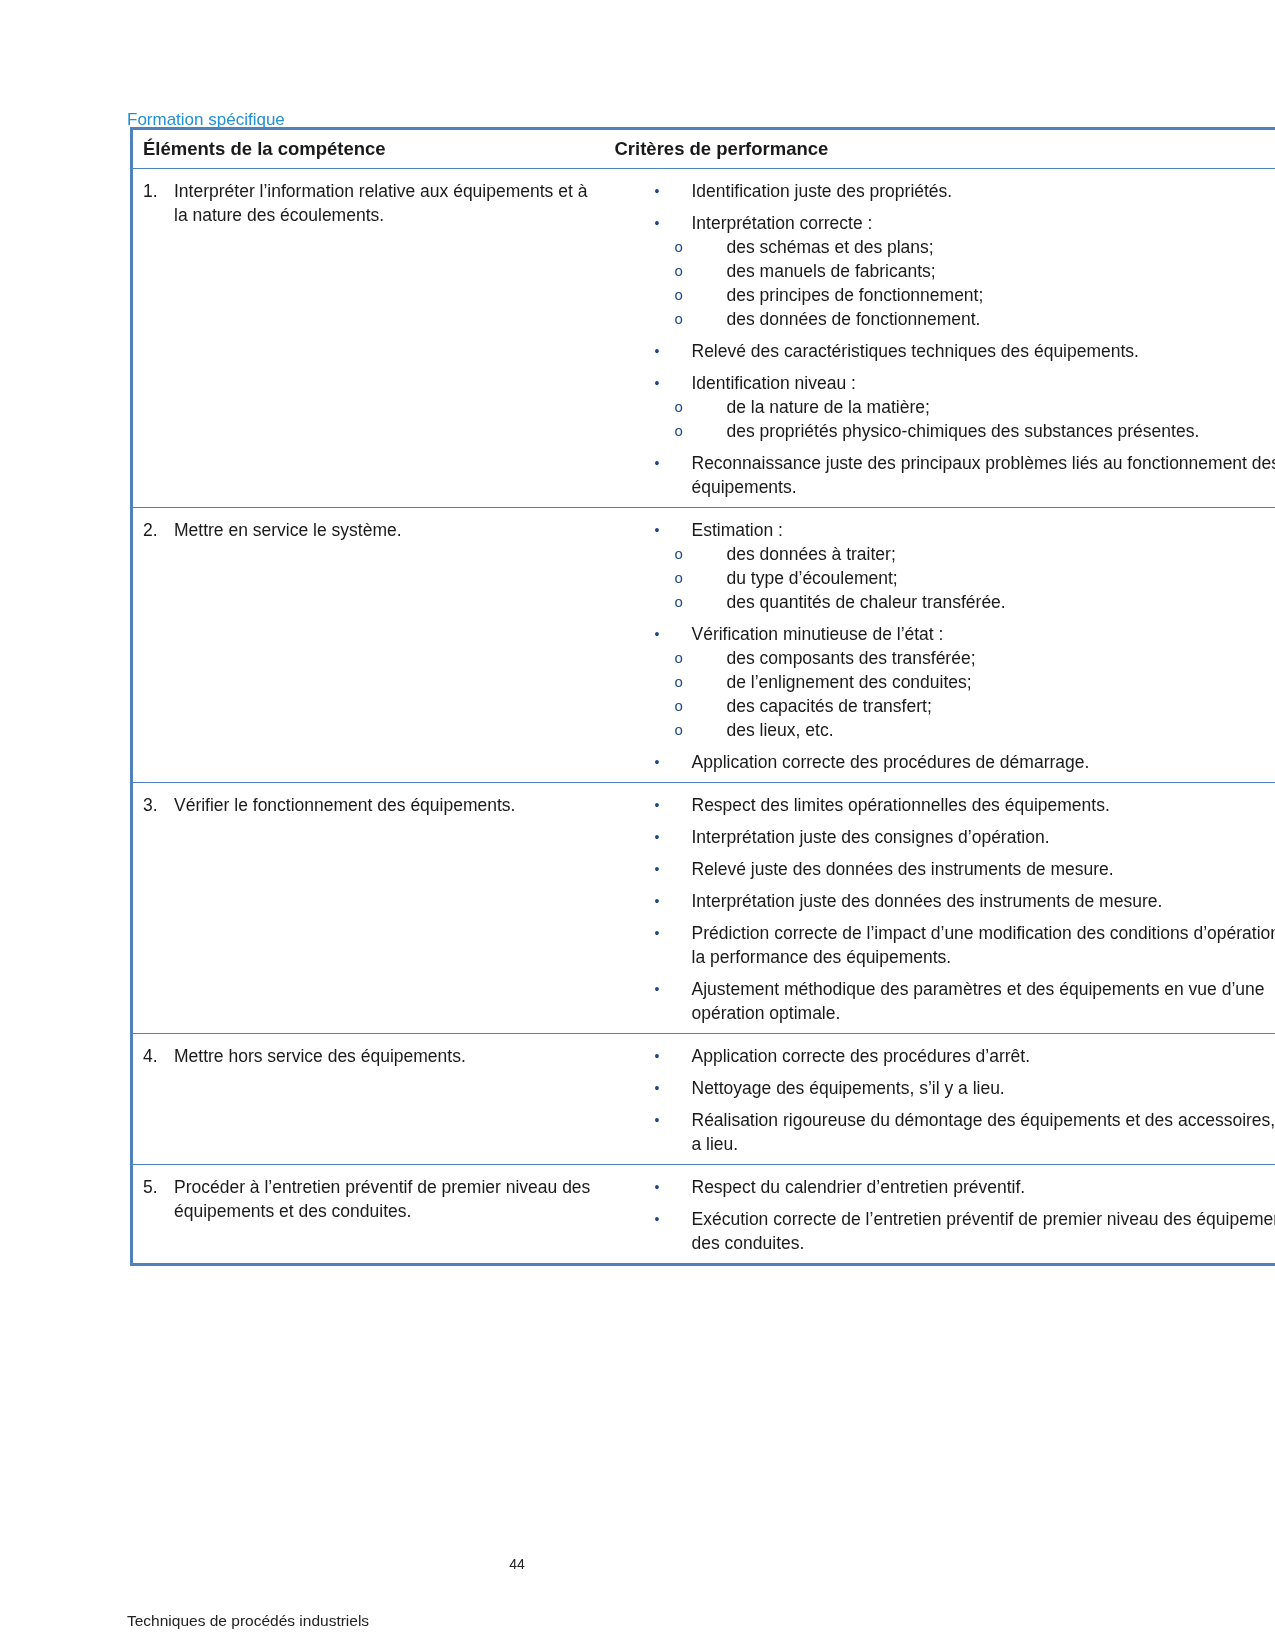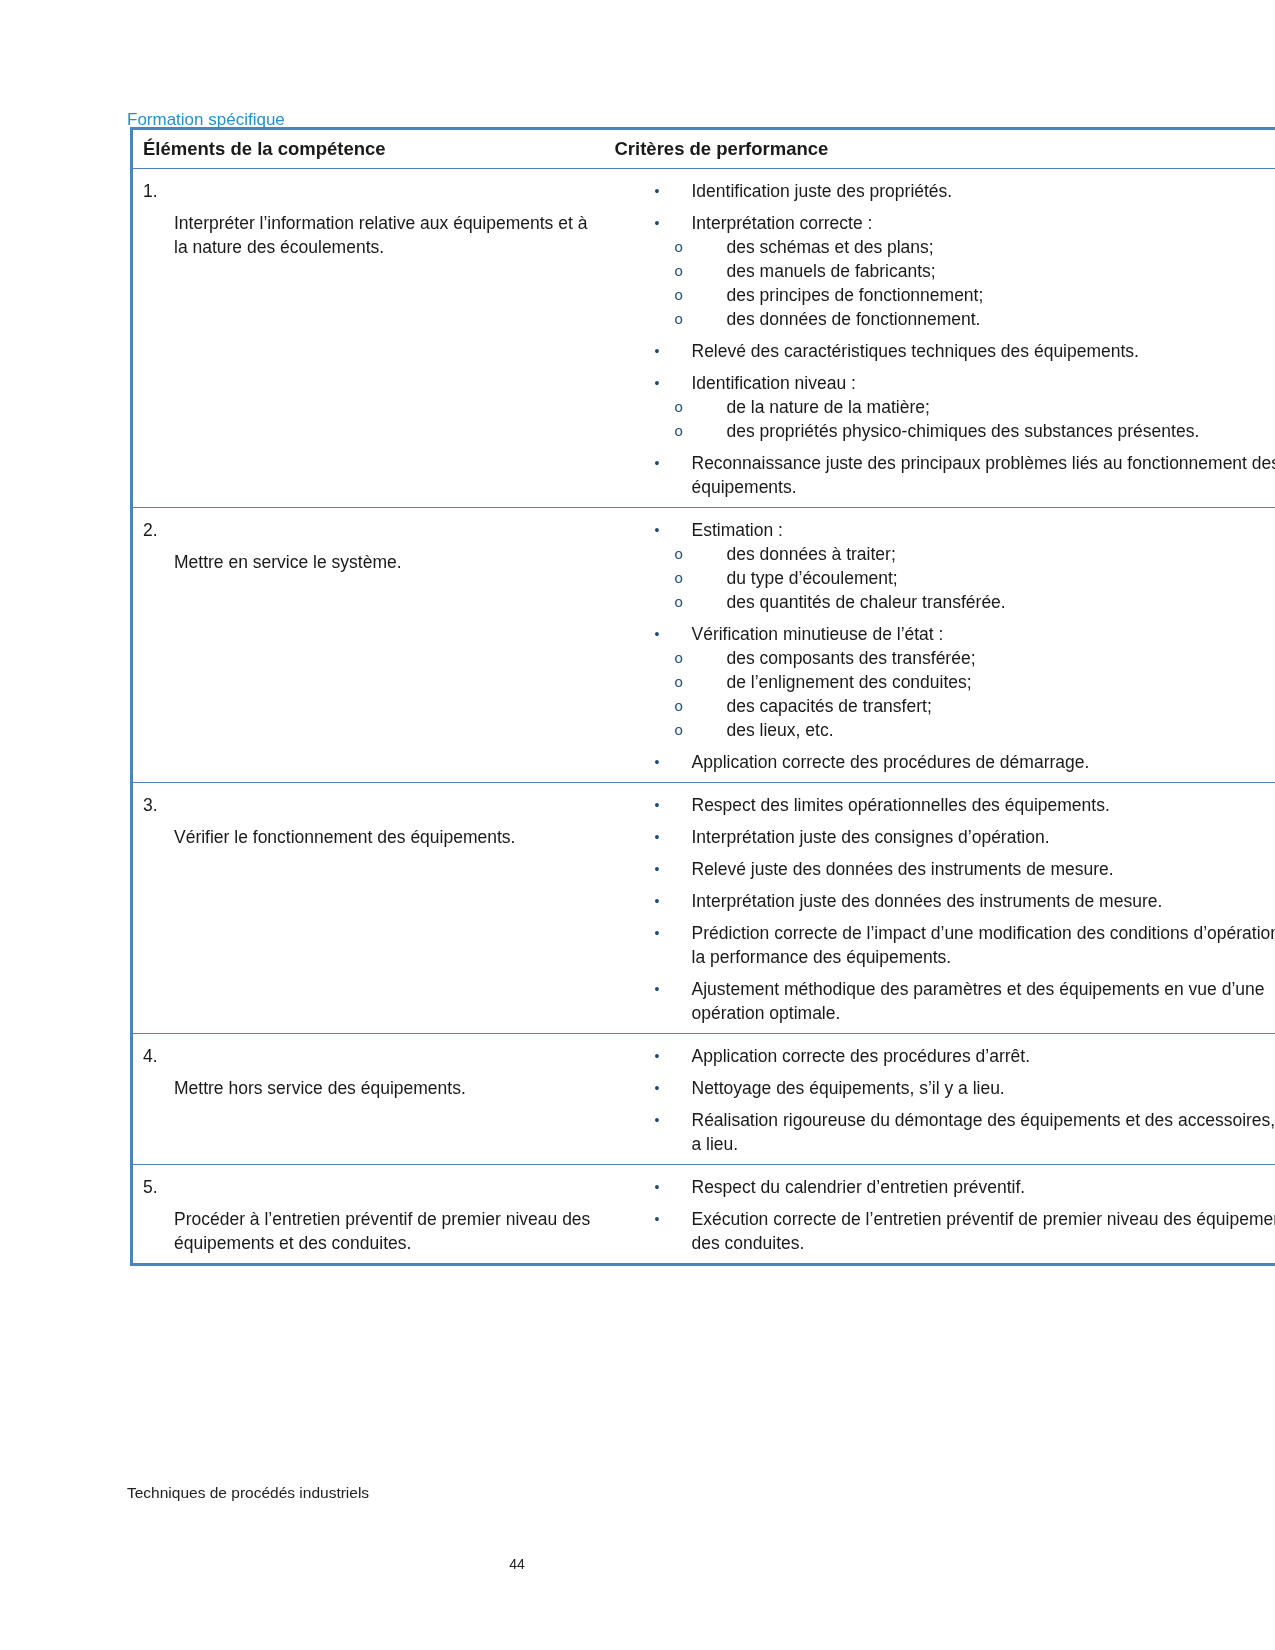--- a/index.html
+++ b/index.html
@@ -52,21 +52,21 @@
   .comp-row td {
     border-top: 1px solid var(--border-blue);
     vertical-align: top;
     font-size: 17.5px;
     line-height: 24px;
   }
   .el-cell { padding: 10px 24px 8px 10px; }
   .cr-cell { padding: 10px 6px 8px 37px; }
   .el-item { display: flex; }
   .el-num { flex: 0 0 31px; }
-  .el-text { flex: 1; margin-top: 32px; }
+  .el-text { flex: 1; }
   .cr-item { margin-bottom: 8px; }
   .cr-item:last-child { margin-bottom: 0; }
   .cr-main { display: flex; }
   .bullet-marker {
     flex: 0 0 40px;
     color: var(--bullet-blue);
     font-size: 14px;
     line-height: 24px;
     padding-left: 3px;
   }
@@ -76,21 +76,21 @@
     flex: 0 0 53px;
     color: var(--bullet-blue);
     font-size: 15px;
     line-height: 24px;
     padding-left: 1px;
   }
   .sub-text { flex: 1; }
   .footer-text {
     position: absolute;
     left: 127px;
-    top: 1484px;
+    top: 1612px;
     font-size: 15.5px;
     color: #222222;
     text-align: right;
   }
   .page-number {
     position: absolute;
     left: 0;
     top: 1556px;
     width: 1034px;
     text-align: center;

